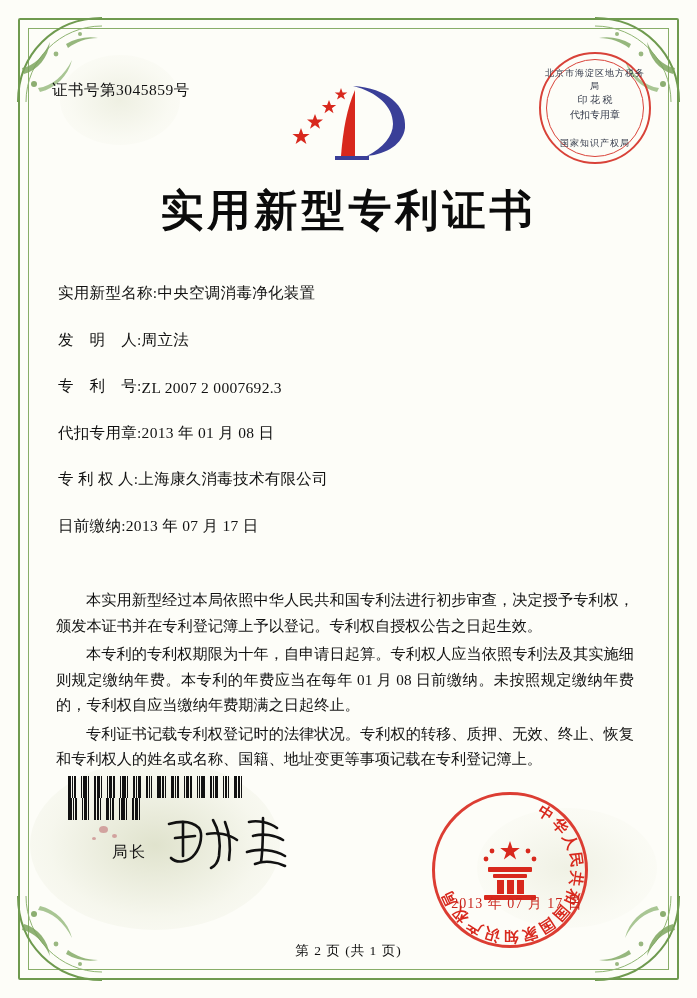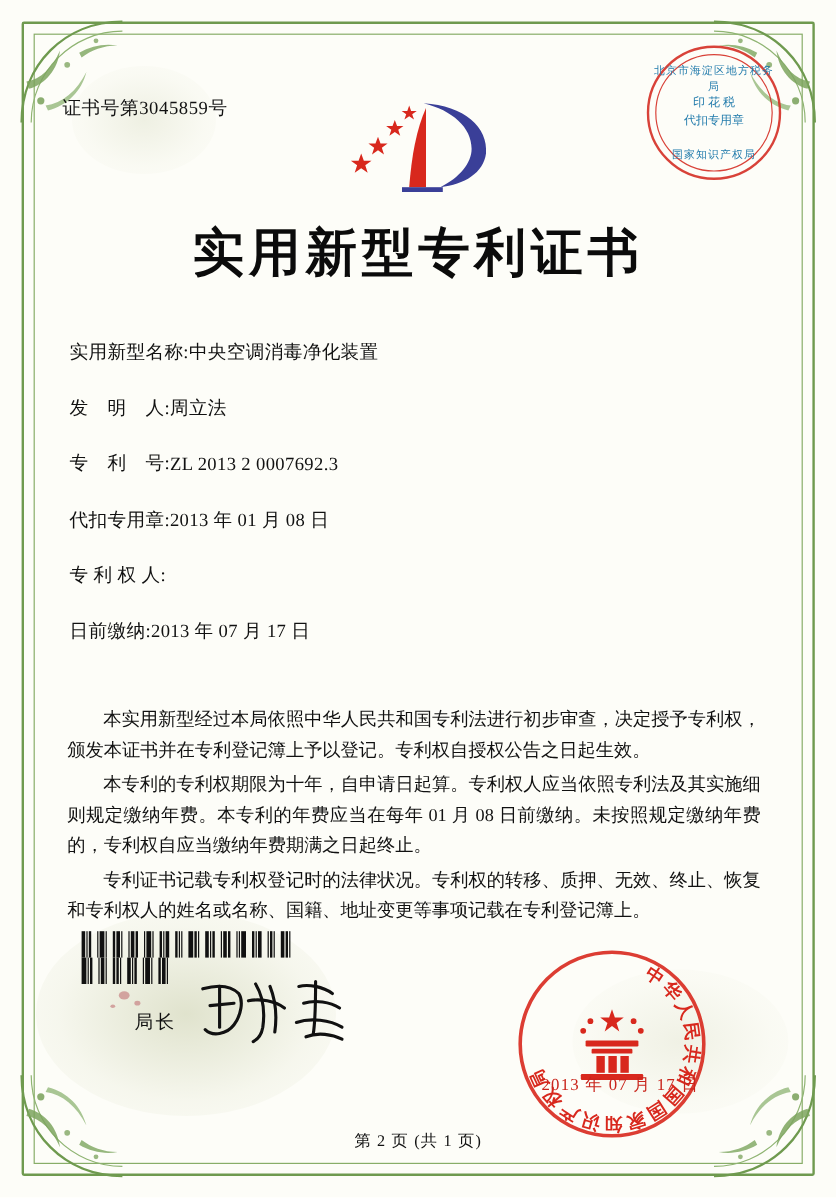--- a/index.html
+++ b/index.html
@@ -85,26 +85,26 @@
     left: 291px;
     top: 78px;
     width: 120px;
     height: 92px;
   }
 
   
   .seal-tax {
     position: absolute;
     right: 46px;
-    top: 38px;
+    top: 52px;
     width: 108px;
     height: 108px;
     border-radius: 50%;
     border: 2px solid #d4291f;
-    color: #0369a1;
+    color: #0f172a;
     opacity: .88;
   }
   .seal-tax .ring {
     position: absolute;
     inset: 5px;
     border: 1px solid #d4291f;
     border-radius: 50%;
   }
   .seal-tax .arc-top,
   .seal-tax .arc-bottom {
@@ -360,28 +360,29 @@
     <div class="field-row">
       <span class="field-label">实用新型名称:</span>
       <span class="field-value">中央空调消毒净化装置</span>
     </div>
     <div class="field-row">
       <span class="field-label">发　明　人:</span>
       <span class="field-value">周立法</span>
     </div>
     <div class="field-row">
       <span class="field-label">专　利　号:</span>
-      <span class="field-value">ZL 2013 2 0007692.3</span>
+      <span class="field-value">ZL 2007 2 0007692.3</span>
     </div>
     <div class="field-row">
       <span class="field-label">代扣专用章:</span>
       <span class="field-value">2013 年 01 月 08 日</span>
     </div>
     <div class="field-row">
       <span class="field-label">专 利 权 人:</span>
+      <span class="field-value">上海康久消毒技术有限公司</span>
     </div>
     <div class="field-row">
       <span class="field-label">日前缴纳:</span>
       <span class="field-value">2013 年 07 月 17 日</span>
     </div>
   </div>
 
   <div class="body-text">
     <p>本实用新型经过本局依照中华人民共和国专利法进行初步审查，决定授予专利权，颁发本证书并在专利登记簿上予以登记。专利权自授权公告之日起生效。</p>
     <p>本专利的专利权期限为十年，自申请日起算。专利权人应当依照专利法及其实施细则规定缴纳年费。本专利的年费应当在每年 01 月 08 日前缴纳。未按照规定缴纳年费的，专利权自应当缴纳年费期满之日起终止。</p>

